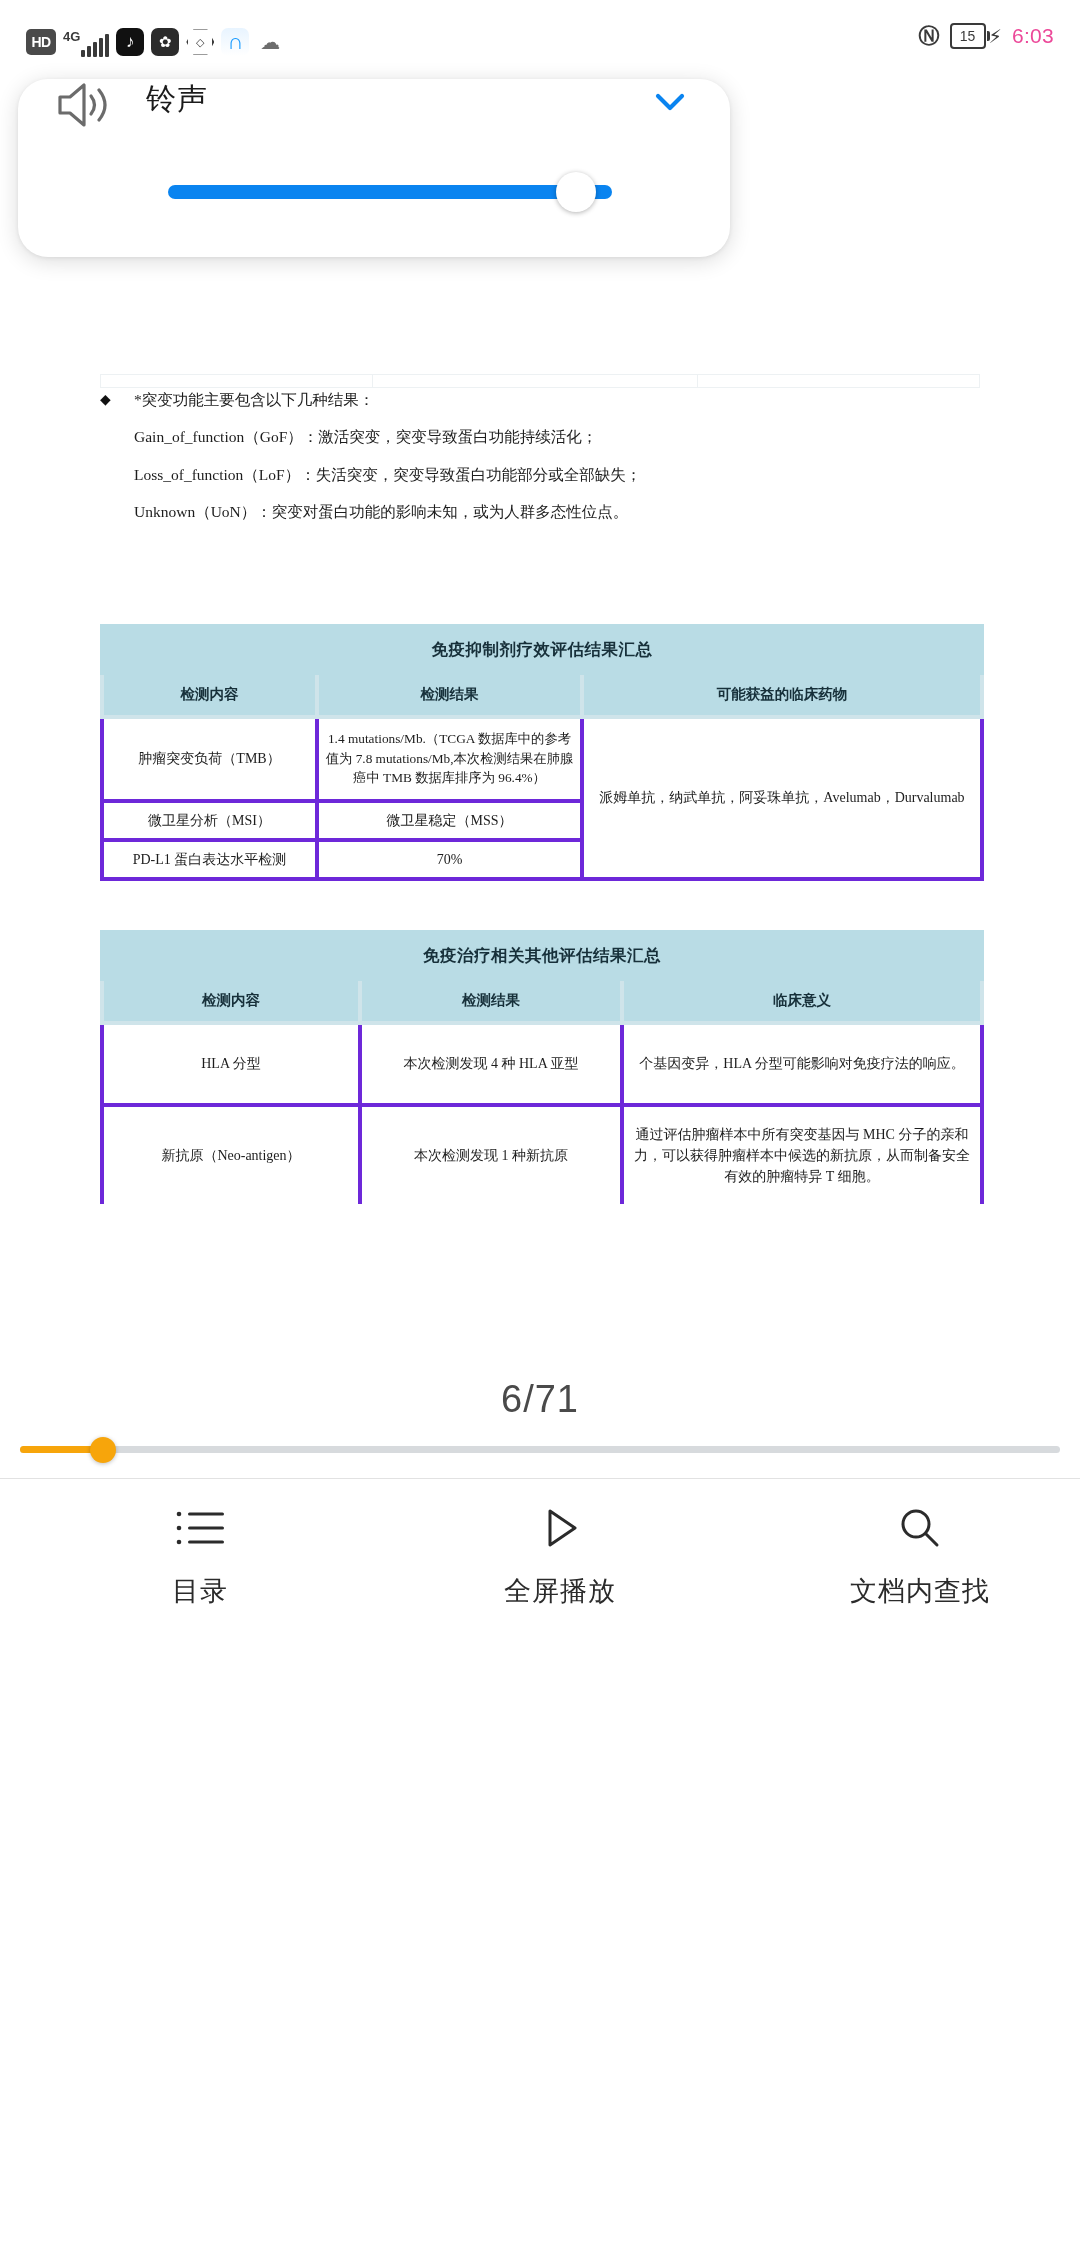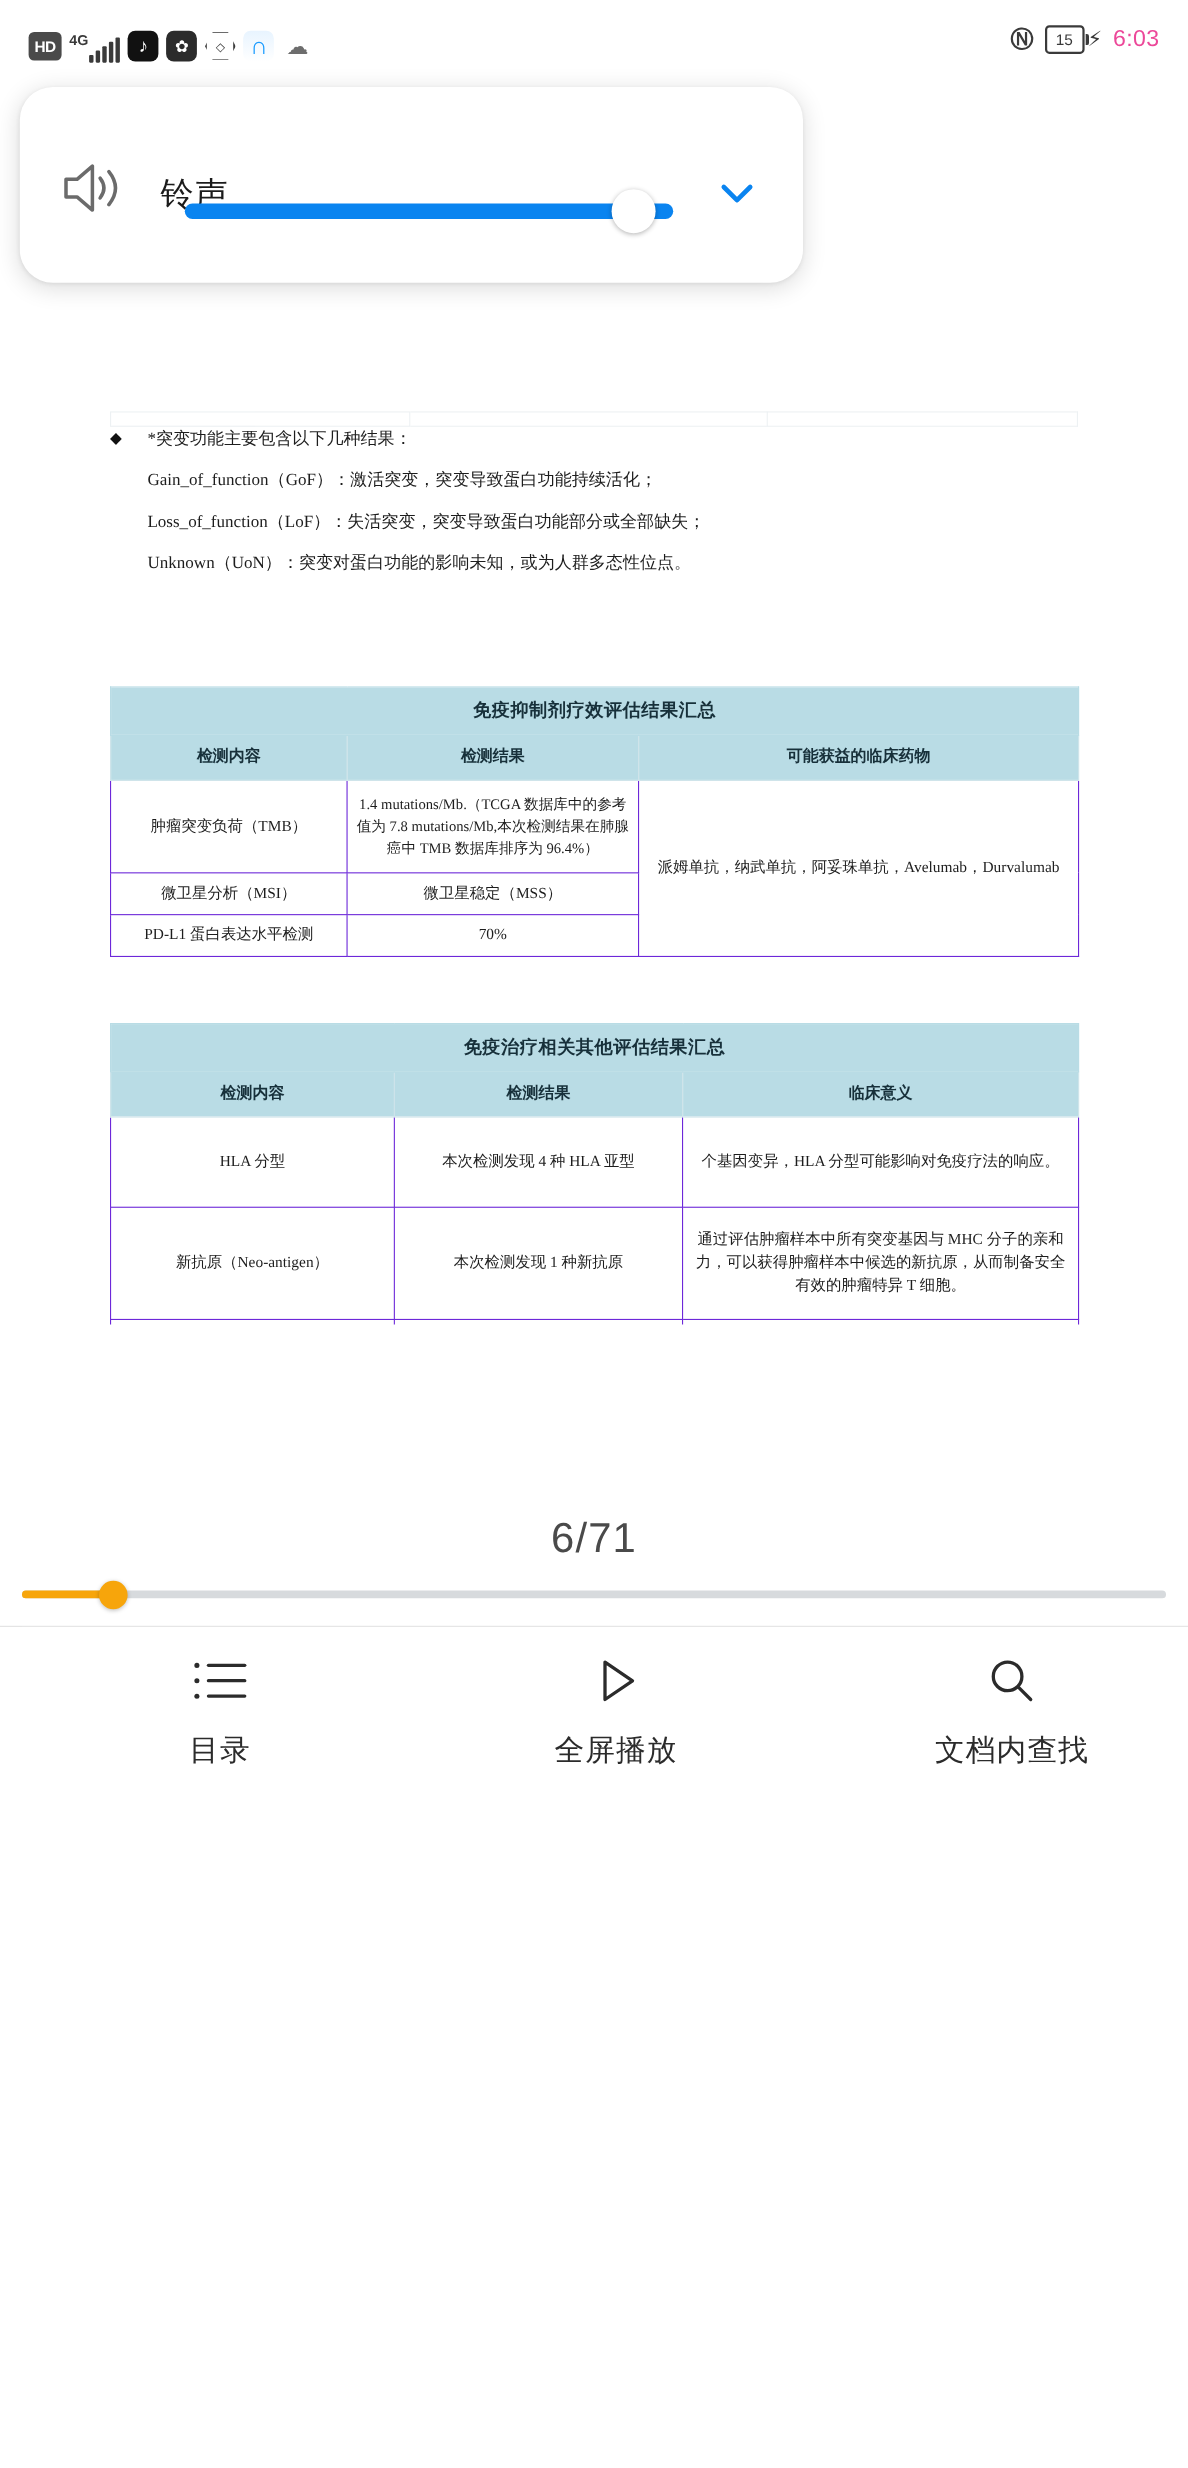--- a/index.html
+++ b/index.html
@@ -60,21 +60,21 @@
   .bolt{ font-size:19px; color:#3a3a3a; margin-left:-1px;}
   .clock { font-size:21px; color:#ec4899; font-weight:400; letter-spacing:0.3px;}
 
   
   .vol-panel {
     position: absolute; left: 18px; top: 79px; width: 712px; height: 178px;
     background: #ffffff; border-radius: 30px;
     box-shadow: 0 4px 22px rgba(0,0,0,0.14), 0 1px 4px rgba(0,0,0,0.07);
     z-index: 40;
   }
-  .vol-row { display:flex; align-items:flex-end; height: 118px; padding: 0 38px; }
+  .vol-row { display:flex; align-items:flex-start; height: 118px; padding: 0 38px; }
   .vol-spk { width: 56px; height: 52px; flex: none; }
   .vol-label { font-size: 30px; color: #1b1b1b; margin-left: 34px; letter-spacing:1px; }
   .vol-chev { margin-left: auto; width:44px; height:44px; }
   .vol-track-wrap { padding: 0 118px 0 150px; margin-top: -12px; }
   .vol-track { position:relative; height: 14px; border-radius: 7px; background: #0a84f0; }
   .vol-knob {
     position:absolute; top:50%; transform:translate(-50%,-50%);
     width: 40px; height: 40px; border-radius: 50%;
     background:#fff; box-shadow: 0 1px 5px rgba(0,0,0,0.3);
   }
@@ -97,21 +97,21 @@
   
   .bullet-block { position:absolute; top: 320px; left: 100px; width: 880px; }
   .bl-row { display:flex; align-items:flex-start; font-size:15.5px; color:#1d1d1d;
             line-height: 1.05; margin-bottom: 21px; font-family:"Liberation Serif","DejaVu Serif",serif;}
   .bl-diamond { width: 34px; flex:none; font-size: 14px; color:#111; padding-top:1px;}
   .bl-ind { margin-left: 34px; }
 
   
   .rtable { width: 880px; border-collapse: collapse; table-layout: fixed;
             font-family:"Liberation Serif","DejaVu Serif",serif; }
-  .rtable td, .rtable th { border: 1px solid #6d28d9; padding: 7px 6px;
+  .rtable td, .rtable th { border: 4px solid #6d28d9; padding: 7px 6px;
             font-size: 14px; color:#1d1d1d; text-align:center; vertical-align: middle;
             line-height: 1.5; }
   .rtable .title-cell {
     background:#b9dce5; font-family:"Liberation Sans","DejaVu Sans",sans-serif;
     font-weight: bold; font-size: 16.5px; color:#17303a; padding: 9px 6px; letter-spacing:.5px;
     border-color:#b9dce5;
   }
   .rtable .hdr-cell {
     background:#b9dce5; font-family:"Liberation Sans","DejaVu Sans",sans-serif;
     font-weight: bold; font-size: 14.5px; color:#17303a; padding: 9px 6px;

